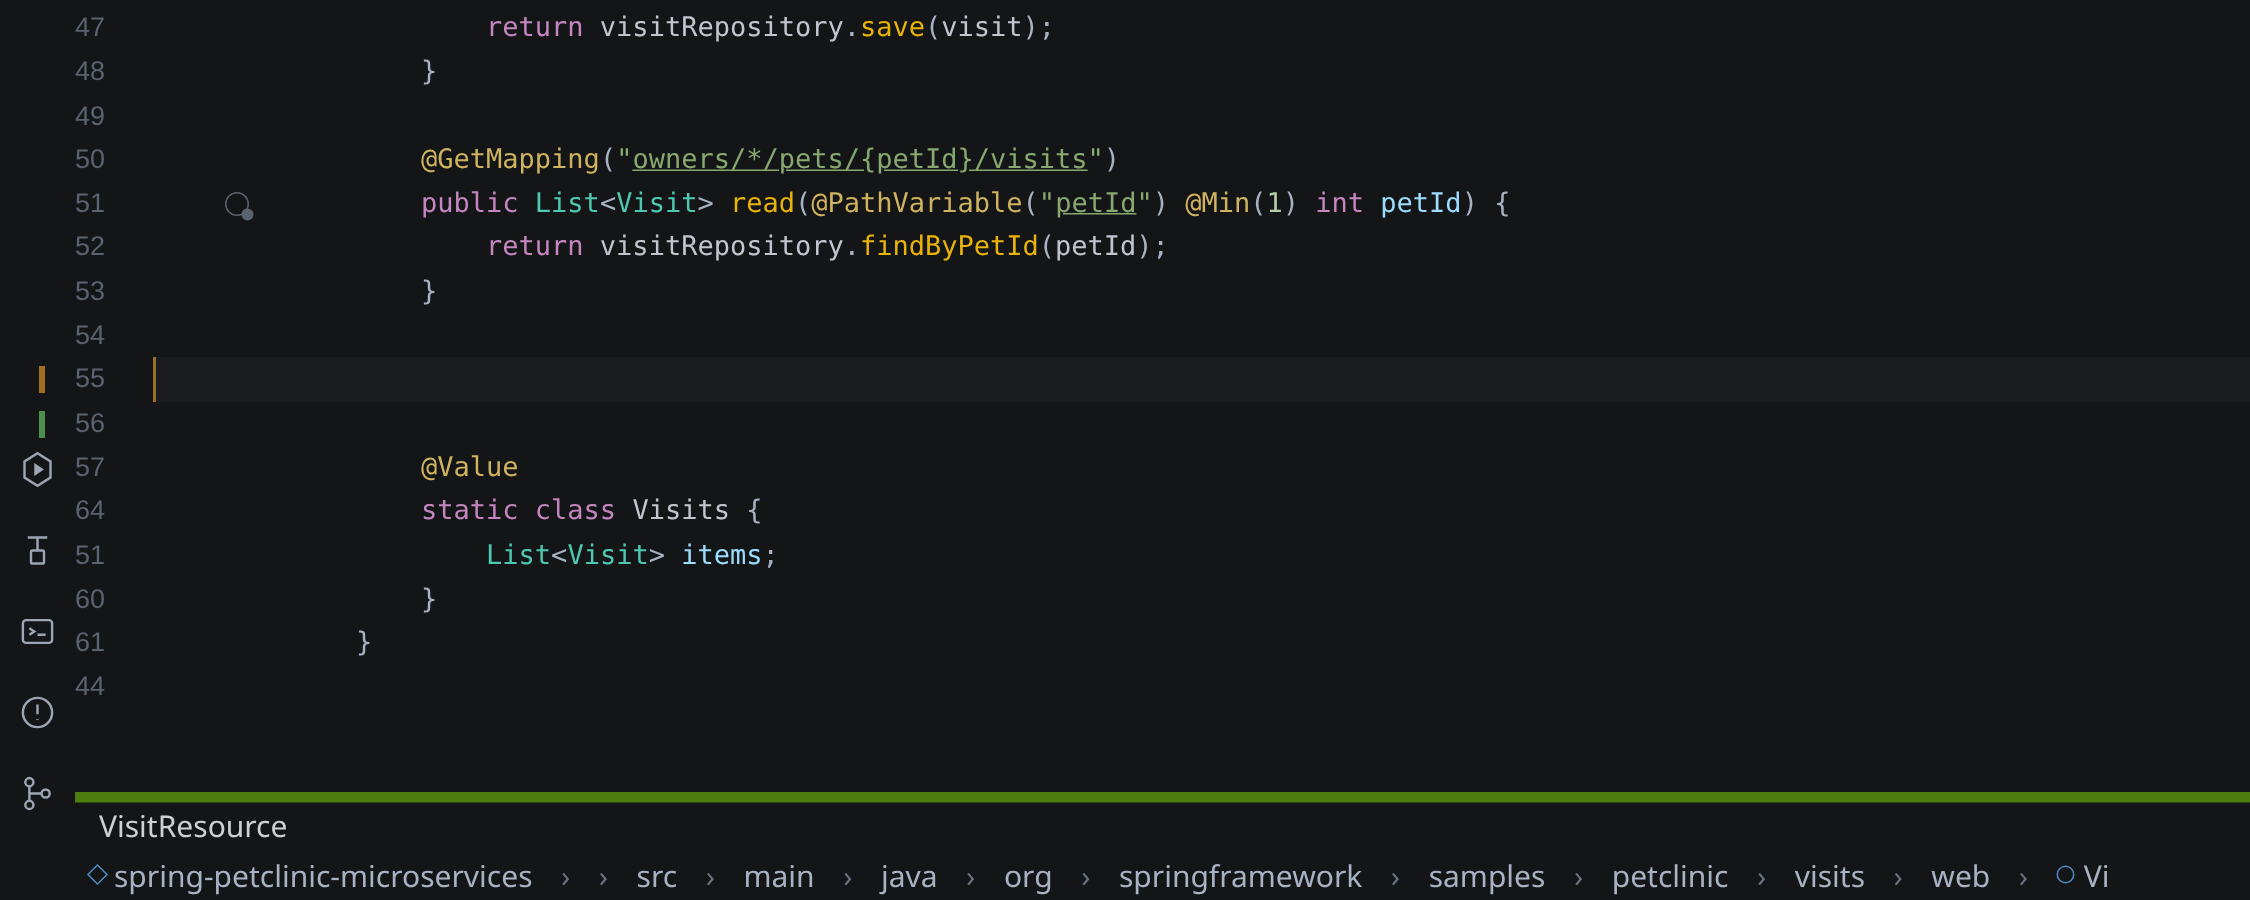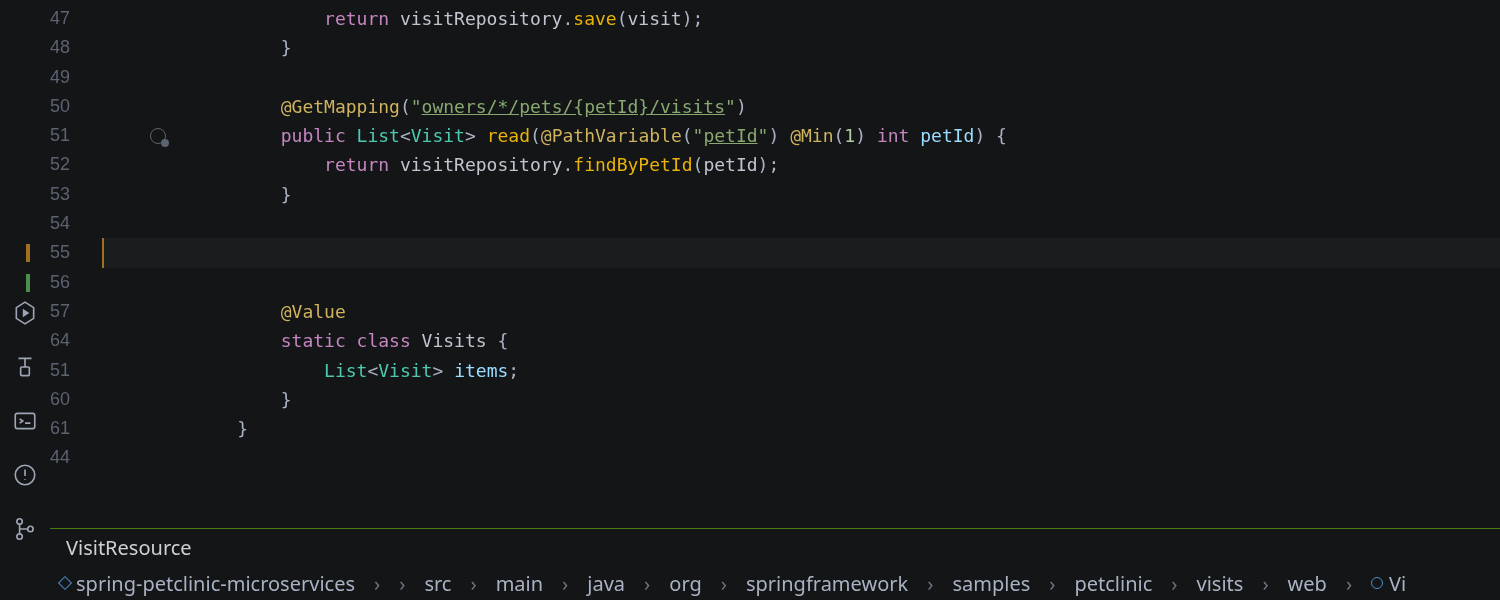--- a/index.html
+++ b/index.html
@@ -57,21 +57,21 @@
 .ann { color: #d0b35f; }
 .fn { color: #eab308; }
 .num { color: #b5cea8; }
 .var { color: #9cdcfe; }
 .punct { color: #a9b2c3; }
 .plain { color: #c0c5ce; }
 .class-name { color: #c0c5ce; }
 .tab-label {
   height: 38px; padding-left: 16px; color: #d0d0d0;
   display: flex; align-items: center; font-family: system-ui, sans-serif;
-  font-size: 20px; background: #131517; border-top: 1px solid #4d7c0f;
+  font-size: 20px; background: #131517; border-top: 7px solid #4d7c0f;
 }
 .breadcrumbs {
   height: 34px; display: flex; align-items: center; gap: 19px;
   padding: 0 10px; background: #131517; font-family: system-ui, sans-serif;
   font-size: 20px; color: #a9b2c3; overflow: hidden; white-space: nowrap;
 }
 .breadcrumbs .crumb { display: flex; align-items: center; gap: 6px; cursor: pointer; }
 .breadcrumbs .sep { color: #6a7380; }
 .crumb-icon { width: 14px; height: 14px; display: inline-block; }
 .cube { border: 1.5px solid #4e8cc7; transform: rotate(45deg); width: 10px; height: 10px; }

